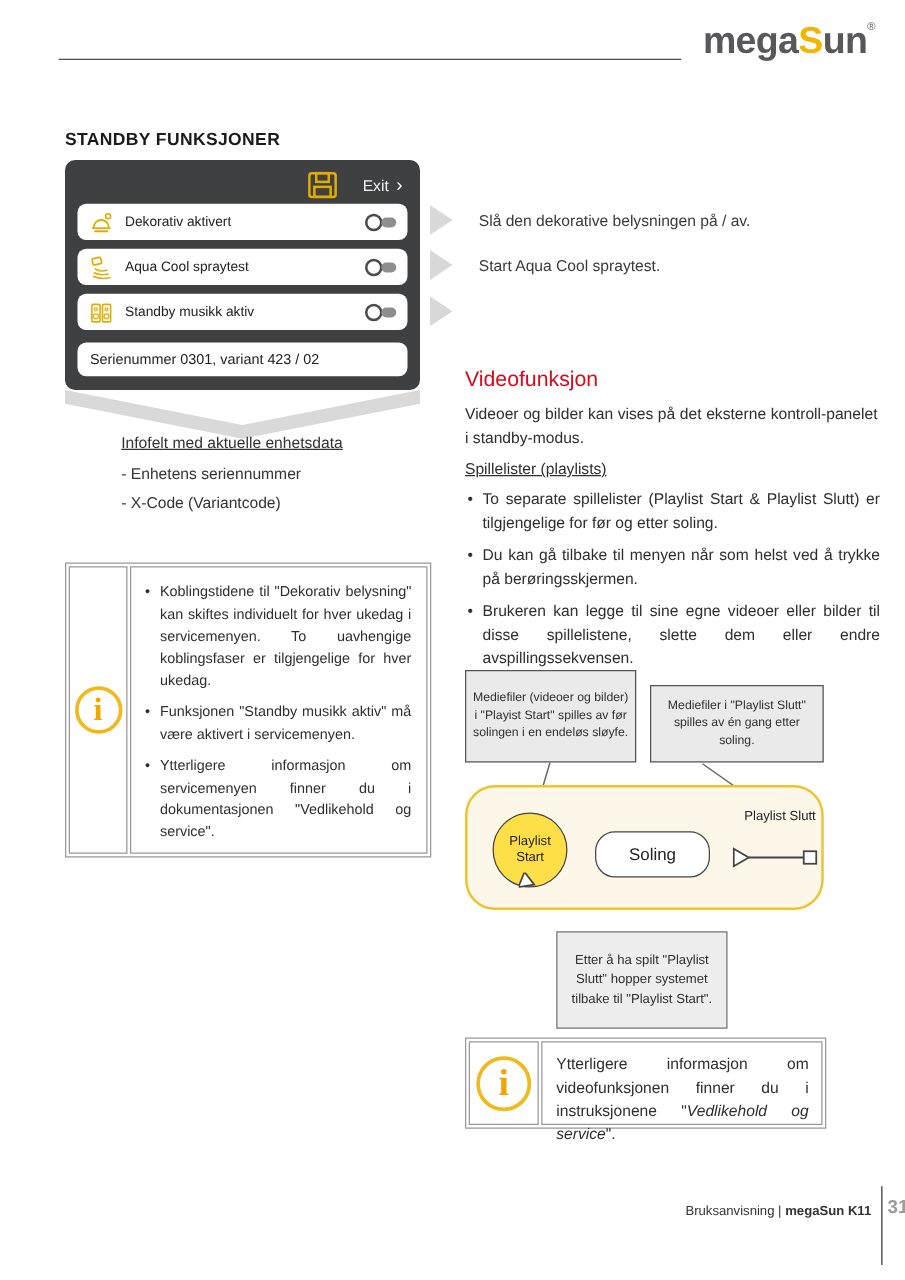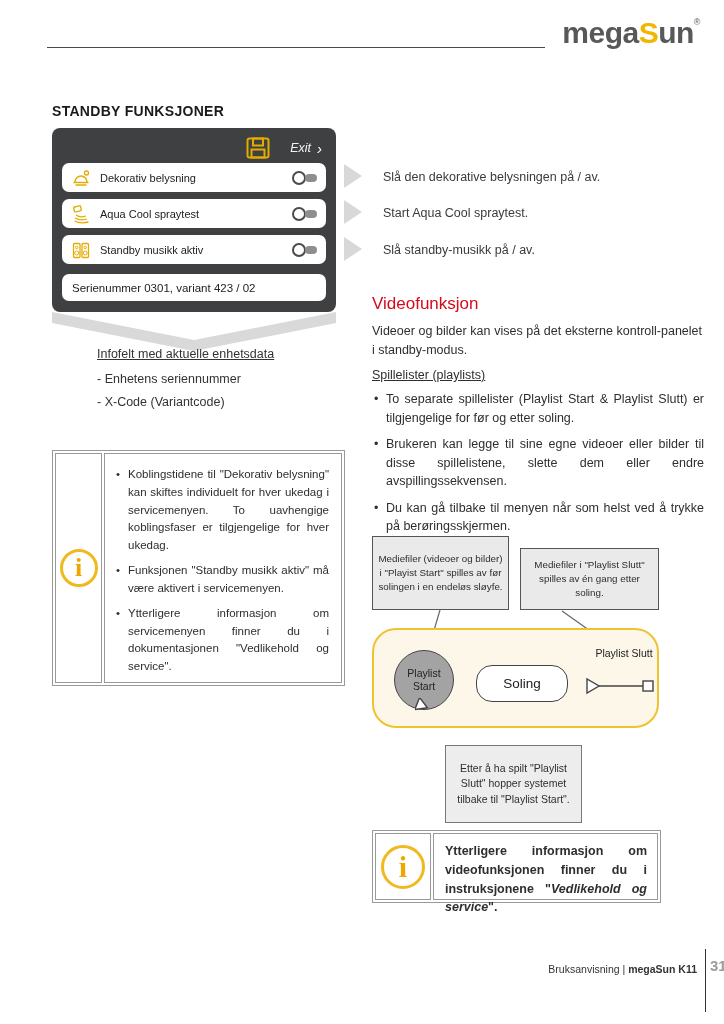--- a/index.html
+++ b/index.html
@@ -11,21 +11,21 @@
   .top-rule { position:absolute; left:47px; top:47px; width:498px; height:1px; background:#4a4a4a; }
   .logo { position:absolute; top:16px; right:24px; font-size:30px; font-weight:bold; color:#58585A; letter-spacing:-0.5px; }
   .logo .accent { color:#F2B600; }
   .logo .reg { font-size:9px; vertical-align:18px; font-weight:normal; }
 
   .section-title { position:absolute; left:52px; top:103px; font-size:14px; font-weight:bold; color:#1a1a1a; letter-spacing:.3px; }
 
   
   .panel { position:absolute; left:52px; top:128px; width:284px; height:184px; background:#3F4042; border-radius:8px; padding:5px 10px 8px; }
   .panel-header { display:flex; justify-content:flex-end; align-items:center; gap:20px; height:30px; padding-right:4px; }
-  .exit-btn { display:flex; align-items:flex-start; gap:6px; color:#f2f2f2; font-size:12.5px; cursor:default;font-style:italic; }
+  .exit-btn { display:flex; align-items:flex-end; gap:6px; color:#f2f2f2; font-size:12.5px; cursor:default; }
   .exit-chevron { font-size:15px; line-height:1; color:#fff; }
   .panel-row { display:flex; align-items:center; background:#fff; border-radius:7px; height:29px; padding:0 9px; margin-bottom:7px; }
   .row-label { font-size:11px; color:#222; margin-left:9px; flex:1; }
   .toggle { display:flex; align-items:center; }
   .toggle-knob { width:14px; height:14px; border:2px solid #4A4A4A; border-radius:50%; background:#fff; }
   .toggle-bar { width:12px; height:8px; background:#8E8E8E; border-radius:4px; margin-left:-1px; }
   .serial-row { display:flex; align-items:center; background:#fff; border-radius:7px; height:27px; padding:0 10px; margin-top:10px; }
   .serial-text { font-size:11.5px; color:#222; }
 
   
@@ -61,33 +61,33 @@
   .video-bullets li::before { content:"•"; position:absolute; left:2px; }
 
   
   .callout { position:absolute; background:#EAEAEA; border:1px solid #555; font-size:9.8px; line-height:1.4; color:#2e2e2e; text-align:center; display:flex; align-items:center; justify-content:center; padding:4px 5px; }
   .callout-start { left:372px; top:536px; width:137px; height:74px; }
   .callout-end { left:520px; top:548px; width:139px; height:62px; }
   .connector-svg { position:absolute; left:372px; top:610px; }
 
   
   .diagram { position:absolute; left:372px; top:628px; width:287px; height:100px; background:#FCF7E8; border:2px solid #EFC32F; border-radius:24px; }
-  .node-circle { position:absolute; left:20px; top:20px; width:60px; height:60px; border:1.5px solid #444; border-radius:50%; background:#a3a3a3; display:flex; align-items:center; justify-content:center; text-align:center; font-size:10.5px; line-height:1.25; color:#222; }
+  .node-circle { position:absolute; left:20px; top:20px; width:60px; height:60px; border:1.5px solid #444; border-radius:50%; background:#fde047; display:flex; align-items:center; justify-content:center; text-align:center; font-size:10.5px; line-height:1.25; color:#222; }
   .loop-tri { position:absolute; left:41px; top:68px; }
   .node-pill { position:absolute; left:102px; top:35px; width:92px; height:37px; border:1.5px solid #444; border-radius:16px; background:#fff; display:flex; align-items:center; justify-content:center; font-size:13.5px; color:#222; }
   .end-label { position:absolute; left:221px; top:17px; width:58px; text-align:center; font-size:10.5px; line-height:1.25; color:#222; }
   .end-glyph { position:absolute; left:212px; top:47px; }
 
   .note-below { position:absolute; left:445px; top:745px; width:137px; height:78px; background:#EDEDED; border:1px solid #777; font-size:10.5px; line-height:1.45; color:#2e2e2e; text-align:center; display:flex; align-items:center; justify-content:center; padding:4px 8px; }
 
   
   .video-note { left:372px; top:830px; width:289px; height:73px; }
   .video-note .note-icon-cell { width:56px; }
   .video-note .info-circle { width:44px; height:44px; font-size:30px; }
-  .video-note .note-text-cell { padding:8px 10px 4px 11px; font-size:12.5px; line-height:1.5; text-align:justify; color:#2e2e2e;font-weight:bold; }
+  .video-note .note-text-cell { padding:8px 10px 4px 11px; font-size:12.5px; line-height:1.5; text-align:justify; color:#2e2e2e; }
   .video-note .it { font-style:italic; }
 
   
   .footer-text { position:absolute; right:27px; top:963px; font-size:10.5px; color:#333; }
   .footer-text .bold { font-weight:bold; }
   .footer-vline { position:absolute; left:705px; top:949px; width:1px; height:63px; background:#333; }
   .page-number { position:absolute; left:710px; top:957px; font-size:15px; font-weight:600; color:#9B9B9B; }
 
   svg { display:block; }
 </style>
@@ -114,21 +114,21 @@
       </div>
     </div>
 
     <div class="panel-row">
       <svg width="20" height="20" viewBox="0 0 20 20">
         <path d="M4 14 a6 6 0 0 1 12 0" fill="none" stroke="#E3AC00" stroke-width="1.5"></path>
         <line x1="2.5" y1="14.5" x2="17.5" y2="14.5" stroke="#E3AC00" stroke-width="1.5"></line>
         <line x1="4.5" y1="17" x2="15.5" y2="17" stroke="#E3AC00" stroke-width="1.5"></line>
         <circle cx="15.5" cy="5" r="2" fill="none" stroke="#E3AC00" stroke-width="1.3"></circle>
       </svg>
-      <span class="row-label">Dekorativ belysning</span>
+      <span class="row-label">Dekorativ aktivert</span>
       <div class="toggle">
         <div class="toggle-knob"></div>
         <div class="toggle-bar"></div>
       </div>
     </div>
 
     <div class="panel-row">
       <svg width="20" height="20" viewBox="0 0 20 20">
         <rect x="3" y="2.5" width="7" height="5" rx="1" fill="none" stroke="#E3AC00" stroke-width="1.4" transform="rotate(-12 6 5)"></rect>
         <path d="M5 11 q4 3 10 1" fill="none" stroke="#E3AC00" stroke-width="1.3"></path>
@@ -162,21 +162,20 @@
       <span class="serial-text">Serienummer 0301, variant 423 / 02</span>
     </div>
   </div>
 
   <div class="ptr" style="left:344px; top:164px;"></div>
   <div class="ptr" style="left:344px; top:200px;"></div>
   <div class="ptr" style="left:344px; top:237px;"></div>
 
   <div class="annotation" style="top:170px;">Slå den dekorative belysningen på / av.</div>
   <div class="annotation" style="top:206px;">Start Aqua Cool spraytest.</div>
-  <div class="annotation" style="top:243px;">Slå standby-musikk på / av.</div>
 
   <svg class="down-arrow" width="284" height="42" viewBox="0 0 284 42">
     <path d="M0 0 L142 28 L284 0 L284 11 L142 39 L0 11 Z" fill="#D9D9D9"></path>
   </svg>
 
   <div class="infofield">
     <div class="infofield-title">Infofelt med aktuelle enhetsdata</div>
     <div class="infofield-item">- Enhetens seriennummer</div>
     <div class="infofield-item">- X-Code (Variantcode)</div>
   </div>
@@ -192,22 +191,22 @@
         <li>Ytterligere informasjon om servicemenyen finner du i dokumentasjonen "Vedlikehold og service".</li>
       </ul>
     </div>
   </div>
 
   <div class="video-title">Videofunksjon</div>
   <div class="video-intro">Videoer og bilder kan vises på det eksterne kontroll-panelet i standby-modus.</div>
   <div class="video-sub">Spillelister (playlists)</div>
   <ul class="video-bullets">
     <li>To separate spillelister (Playlist Start &amp; Playlist Slutt) er tilgjengelige for før og etter soling.</li>
+    <li>Du kan gå tilbake til menyen når som helst ved å trykke på berøringsskjermen.</li>
     <li>Brukeren kan legge til sine egne videoer eller bilder til disse spillelistene, slette dem eller endre avspillingssekvensen.</li>
-    <li>Du kan gå tilbake til menyen når som helst ved å trykke på berøringsskjermen.</li>
   </ul>
 
   <div class="callout callout-start">Mediefiler (videoer og bilder) i "Playist Start" spilles av før solingen i en endeløs sløyfe.</div>
   <div class="callout callout-end">Mediefiler i "Playlist Slutt" spilles av én gang etter soling.</div>
 
   <svg class="connector-svg" width="287" height="46" viewBox="0 0 287 46">
     <line x1="68" y1="0" x2="55" y2="44" stroke="#666" stroke-width="1.2"></line>
     <line x1="190" y1="1" x2="241" y2="37" stroke="#666" stroke-width="1.2"></line>
     <circle cx="55" cy="44" r="1.8" fill="#666"></circle>
     <circle cx="241" cy="37" r="1.8" fill="#666"></circle>

